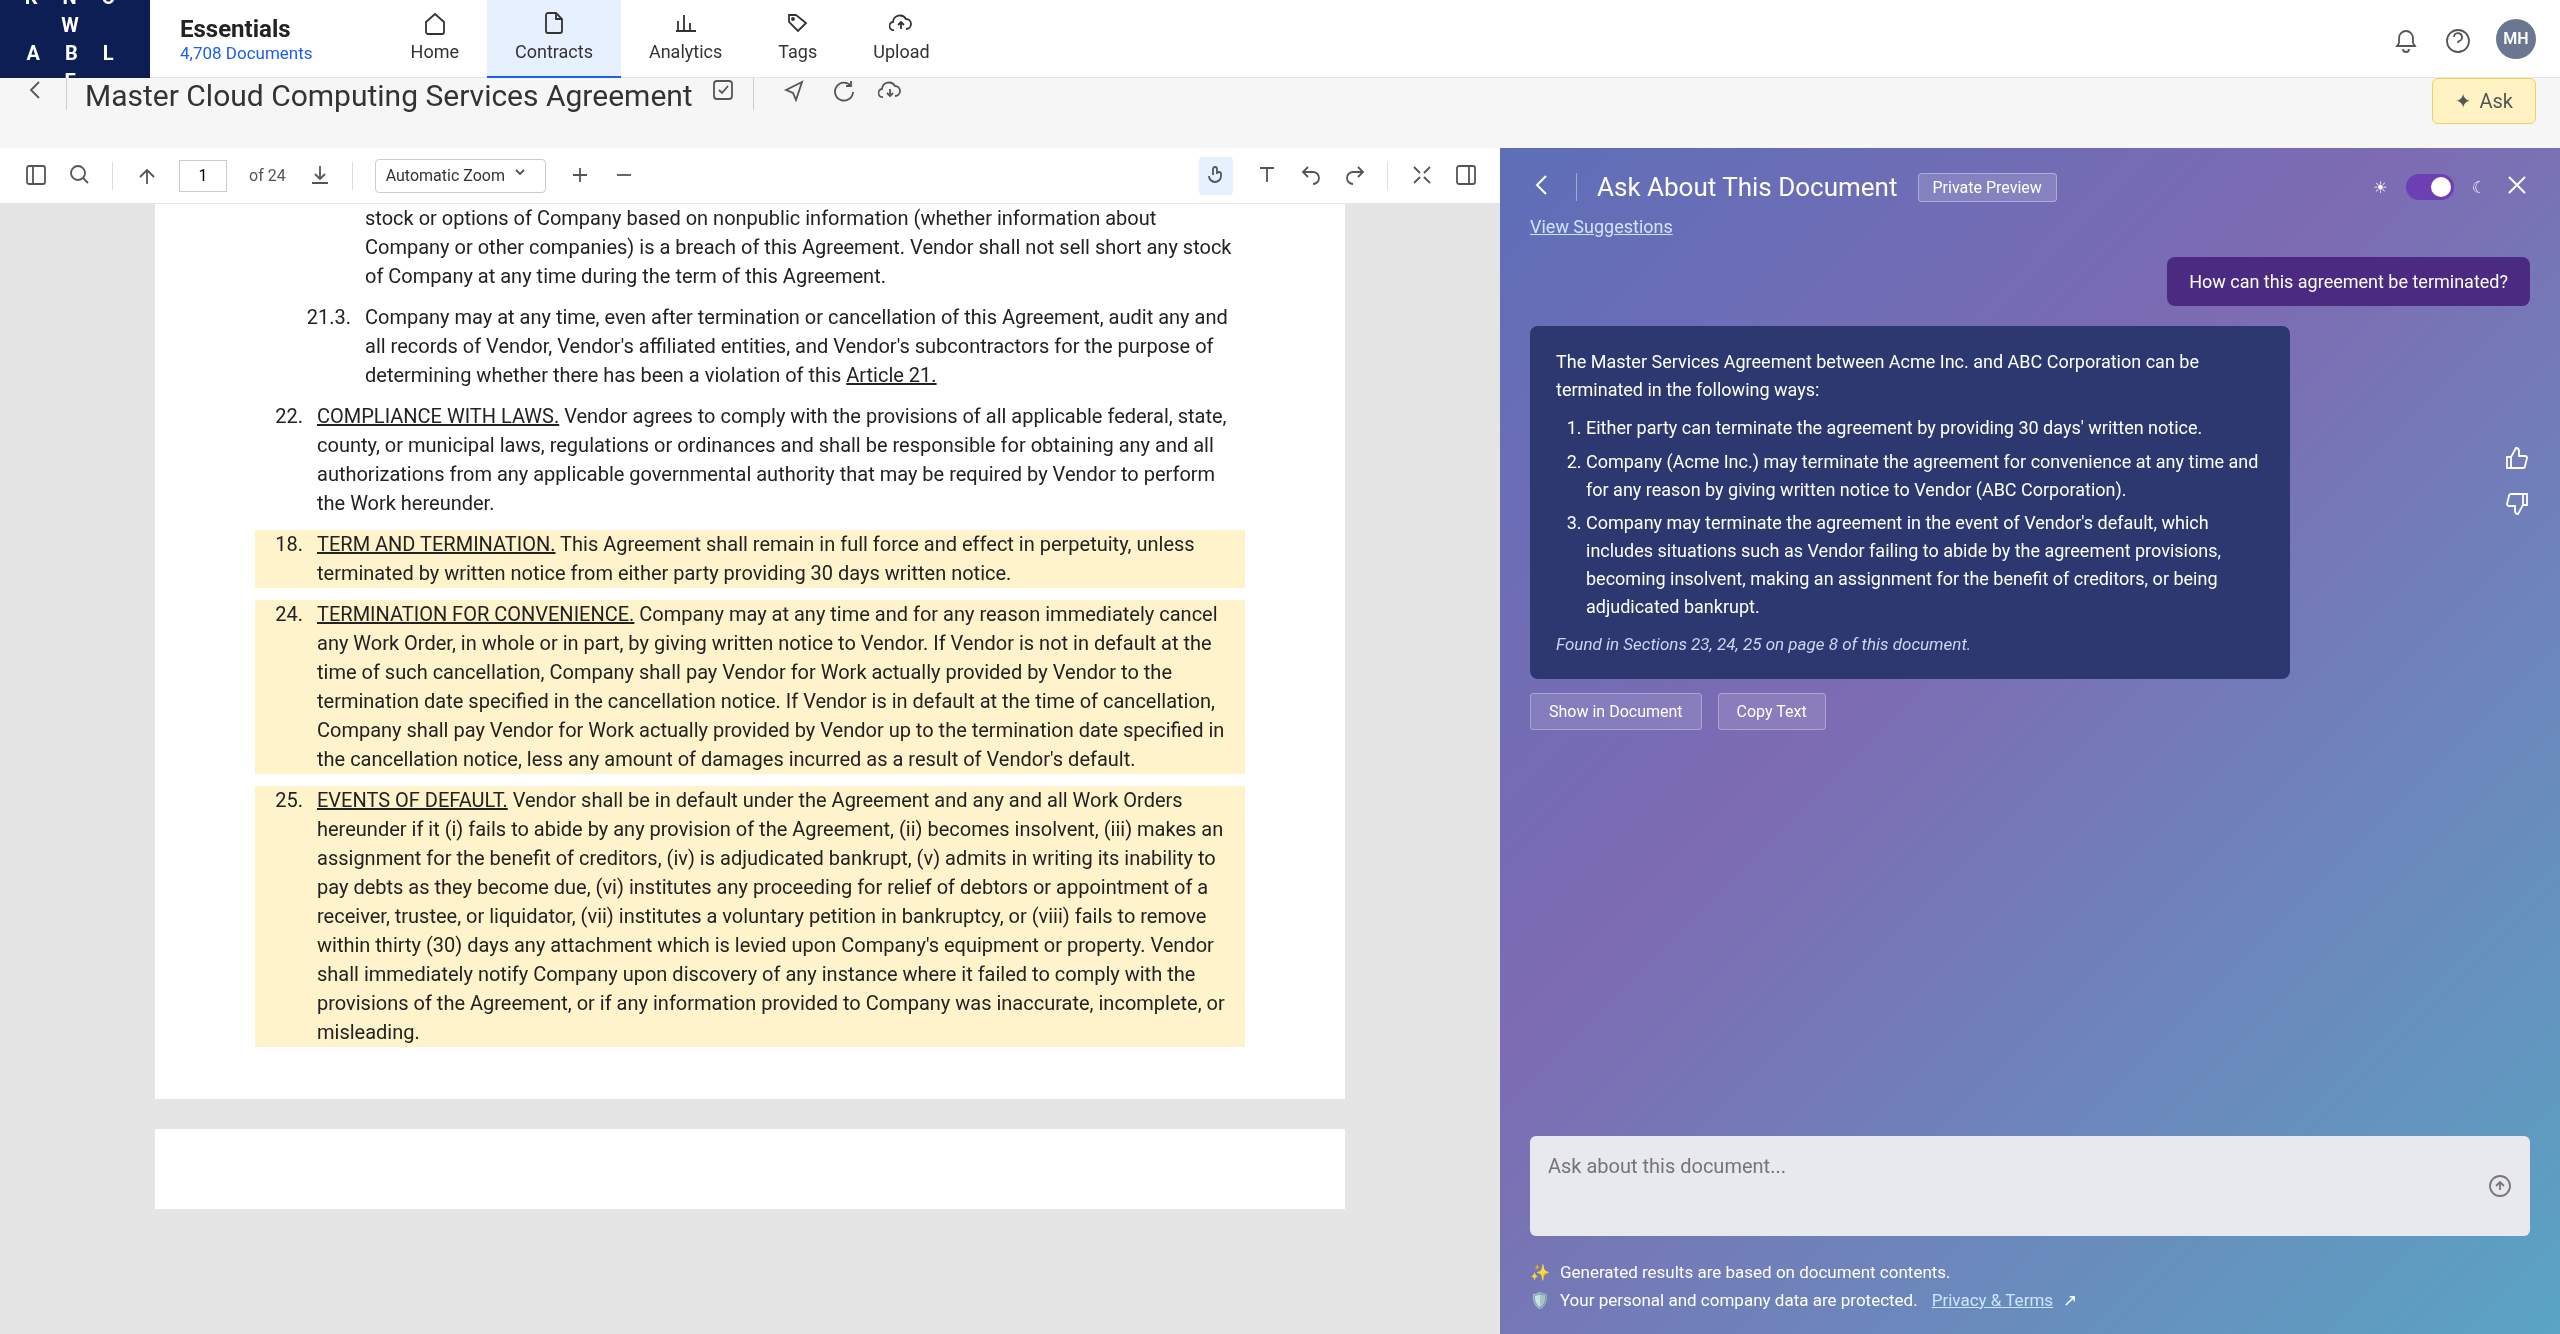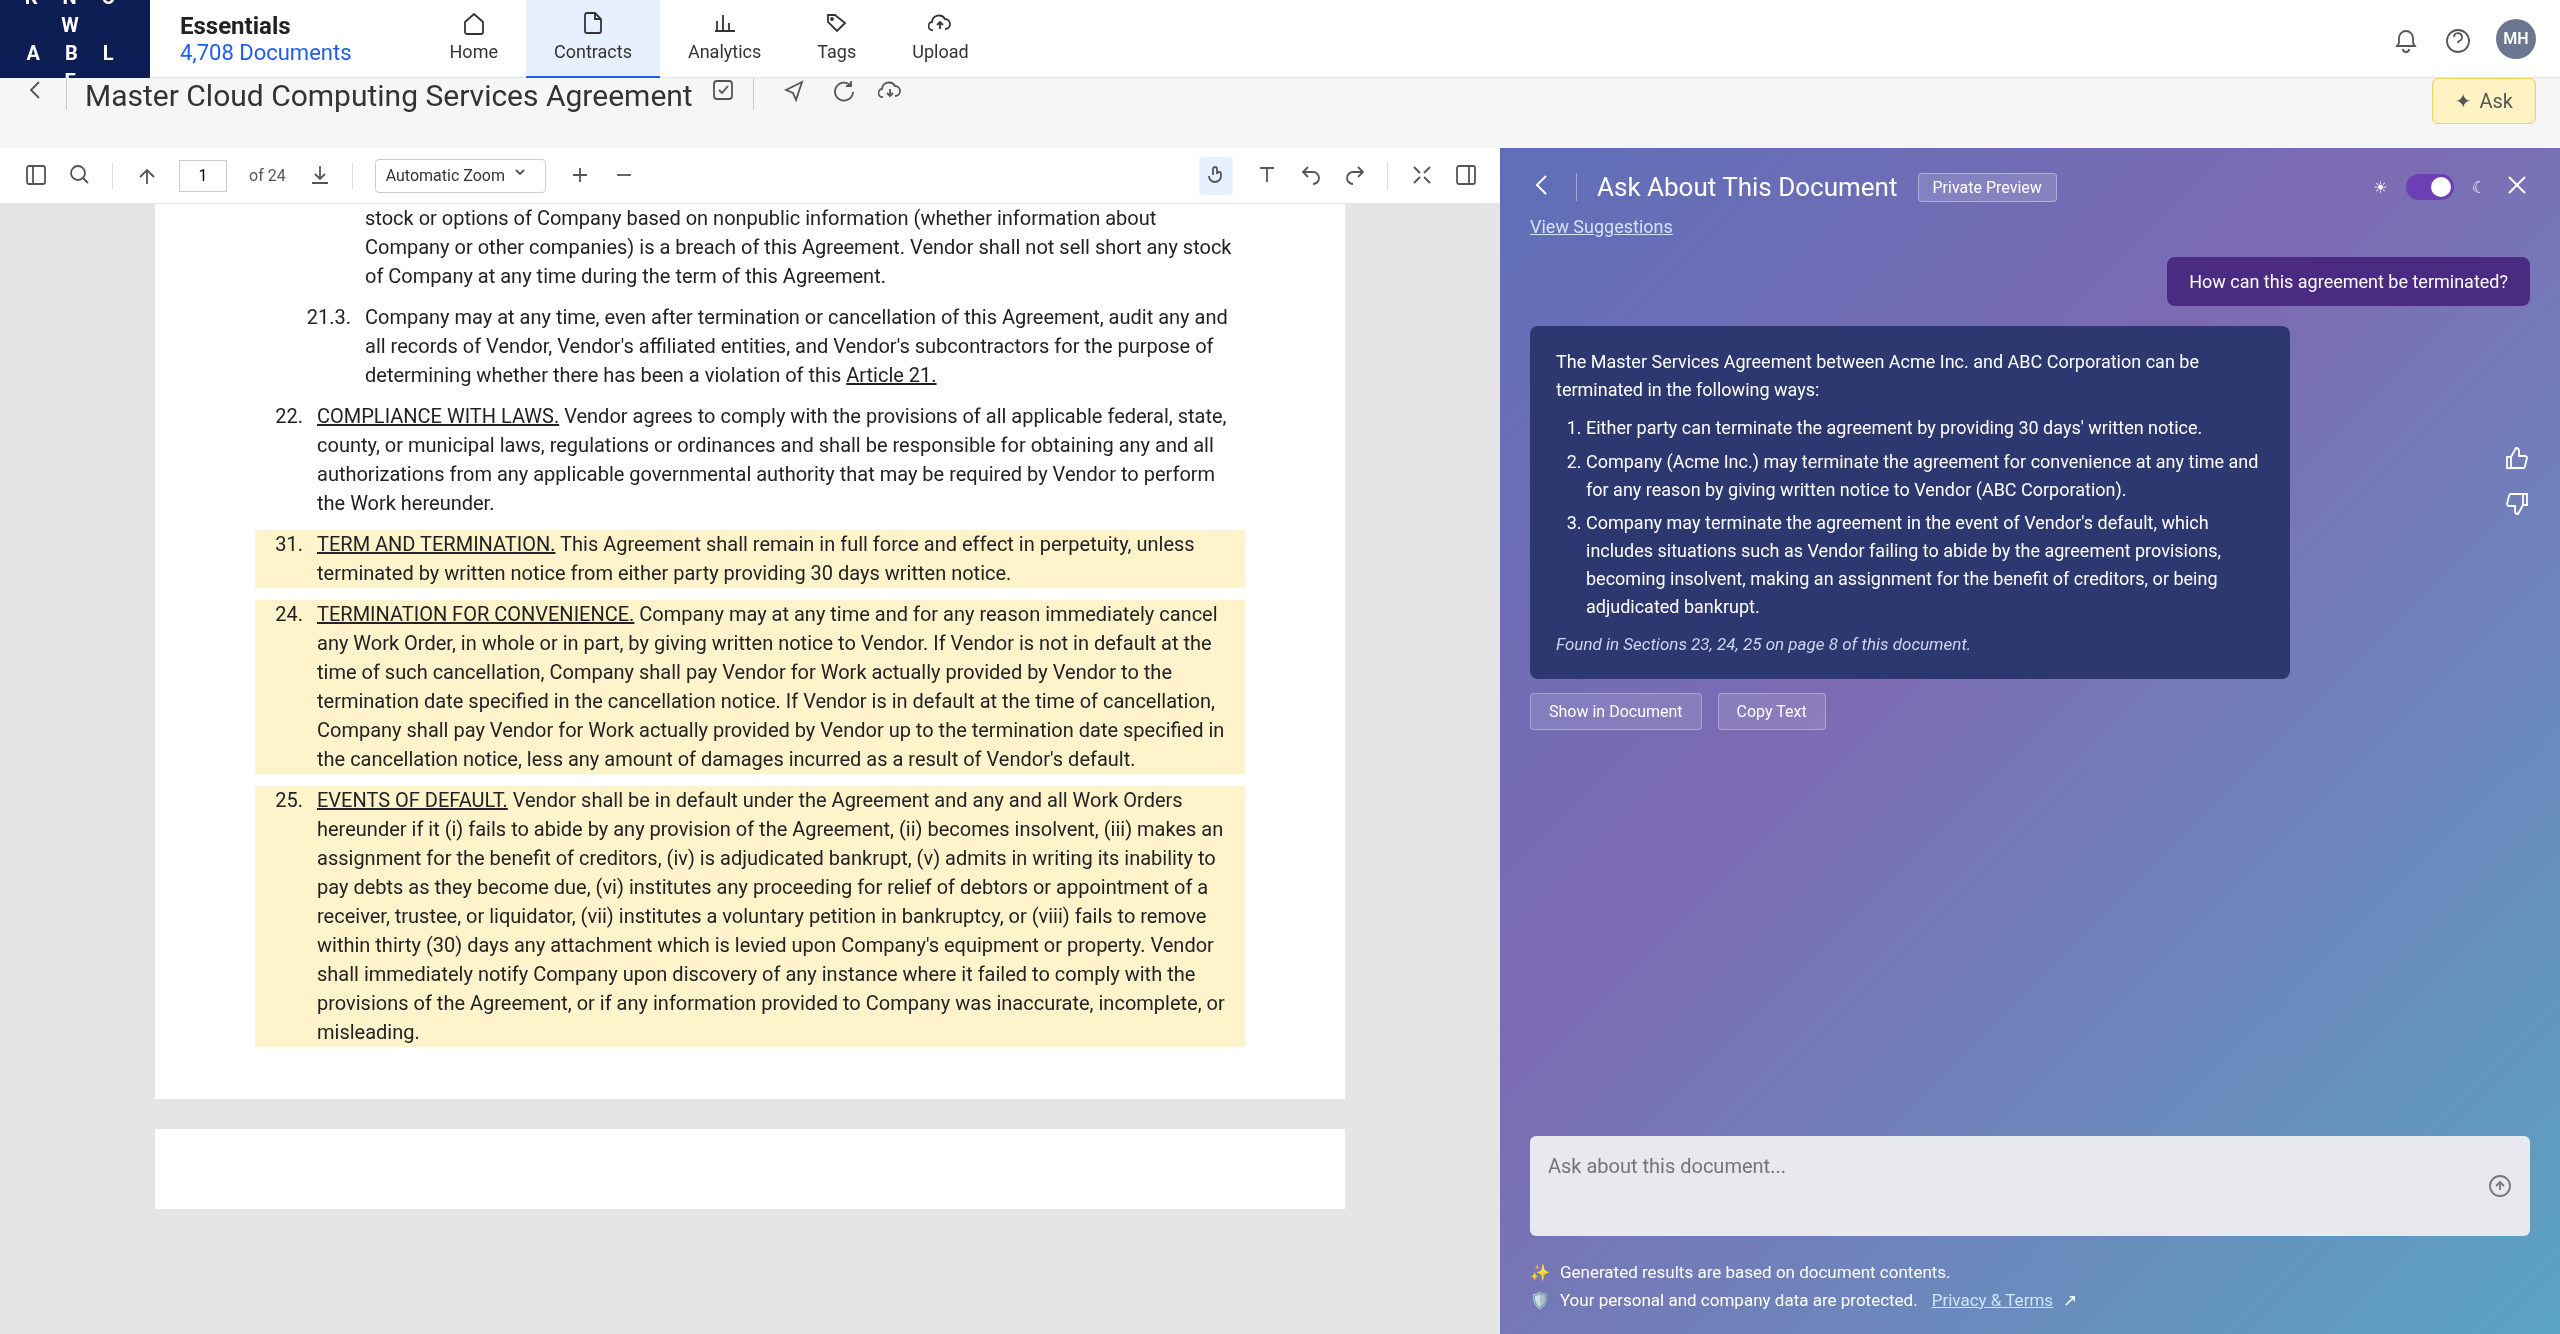--- a/index.html
+++ b/index.html
@@ -2,21 +2,21 @@
 <html><head>
 <meta charset="utf-8">
 <style>
 *{box-sizing:border-box;margin:0;padding:0;font-family:-apple-system,BlinkMacSystemFont,"Segoe UI",Roboto,sans-serif}
 body{width:2560px;height:1334px;overflow:hidden;background:#fff;transform-origin:top left}
 .app{display:flex;flex-direction:column;height:1334px;width:2560px}
 .topbar{display:flex;align-items:center;height:78px;border-bottom:1px solid #e5e5e5;padding:0 24px 0 0}
 .logo{width:150px;height:78px;background:#0c1e54;color:#fff;display:flex;align-items:center;justify-content:center;font-size:20px;letter-spacing:10px;font-weight:700;line-height:1.4;text-align:center;padding:0 10px}
 .workspace{padding:0 30px;display:flex;flex-direction:column;justify-content:center}
 .workspace-title{font-size:24px;font-weight:700;color:#222}
-.workspace-sub{font-size:22px;color:#1e5def}
+.workspace-sub{font-size:17px;color:#1e5def}
 .nav{display:flex;gap:0;margin-left:40px}
 .nav-item{display:flex;flex-direction:column;align-items:center;gap:6px;padding:14px 28px;font-size:18px;color:#333;border-bottom:4px solid transparent;cursor:pointer}
 .nav-item.active{background:#e7f0ff;border-bottom-color:#1e5def}
 .nav-item svg{width:24px;height:24px;stroke:#333;fill:none;stroke-width:1.8}
 .topbar-right{margin-left:auto;display:flex;align-items:flex-end;gap:24px}
 .topbar-right svg{width:28px;height:28px;stroke:#555;fill:none;stroke-width:1.8}
 .avatar{width:40px;height:40px;border-radius:50%;background:#6b7790;color:#fff;display:flex;align-items:center;justify-content:center;font-size:16px;font-weight:600}
 .subhead{display:flex;align-items:flex-start;height:70px;padding:0 24px;background:#f6f6f6;gap:18px}
 .subhead svg{width:24px;height:24px;stroke:#555;fill:none;stroke-width:1.8}
 .doc-title{font-size:30px;color:#333;font-weight:400}
@@ -226,21 +226,21 @@
             </div>
           <div class="sub-clause">
             <div class="clause-num">21.3.</div>
             <div class="clause-body"><span>Company may at any time, even after termination or cancellation of this Agreement, audit any and all records of Vendor, Vendor's affiliated entities, and Vendor's subcontractors for the purpose of determining whether there has been a violation of this </span><span class="link">Article 21.</span></div>
           </div>
           <div class="clause">
             <div class="clause-num">22.</div>
             <div class="clause-body"><span class="clause-title">COMPLIANCE WITH LAWS.</span><span> Vendor agrees to comply with the provisions of all applicable federal, state, county, or municipal laws, regulations or ordinances and shall be responsible for obtaining any and all authorizations from any applicable governmental authority that may be required by Vendor to perform the Work hereunder.</span></div>
           </div>
           <div class="clause hl">
-            <div class="clause-num">31.</div>
+            <div class="clause-num">18.</div>
             <div class="clause-body"><span class="clause-title">TERM AND TERMINATION.</span><span>  This Agreement shall remain in full force and effect in perpetuity, unless terminated by written notice from either party providing 30 days written notice.</span></div>
           </div>
           <div class="clause hl">
             <div class="clause-num">24.</div>
             <div class="clause-body"><span class="clause-title">TERMINATION FOR CONVENIENCE.</span><span> Company may at any time and for any reason immediately cancel any Work Order, in whole or in part, by giving written notice to Vendor. If Vendor is not in default at the time of such cancellation, Company shall pay Vendor for Work actually provided by Vendor to the termination date specified in the cancellation notice. If Vendor is in default at the time of cancellation, Company shall pay Vendor for Work actually provided by Vendor up to the termination date specified in the cancellation notice, less any amount of damages incurred as a result of Vendor's default.</span></div>
           </div>
           <div class="clause hl">
             <div class="clause-num">25.</div>
             <div class="clause-body"><span class="clause-title">EVENTS OF DEFAULT.</span><span> Vendor shall be in default under the Agreement and any and all Work Orders hereunder if it (i) fails to abide by any provision of the Agreement, (ii) becomes insolvent, (iii) makes an assignment for the benefit of creditors, (iv) is adjudicated bankrupt, (v) admits in writing its inability to pay debts as they become due, (vi) institutes any proceeding for relief of debtors or appointment of a receiver, trustee, or liquidator, (vii) institutes a voluntary petition in bankruptcy, or (viii) fails to remove within thirty (30) days any attachment which is levied upon Company's equipment or property. Vendor shall immediately notify Company upon discovery of any instance where it failed to comply with the provisions of the Agreement, or if any information provided to Company was inaccurate, incomplete, or misleading.</span></div>
           </div>

